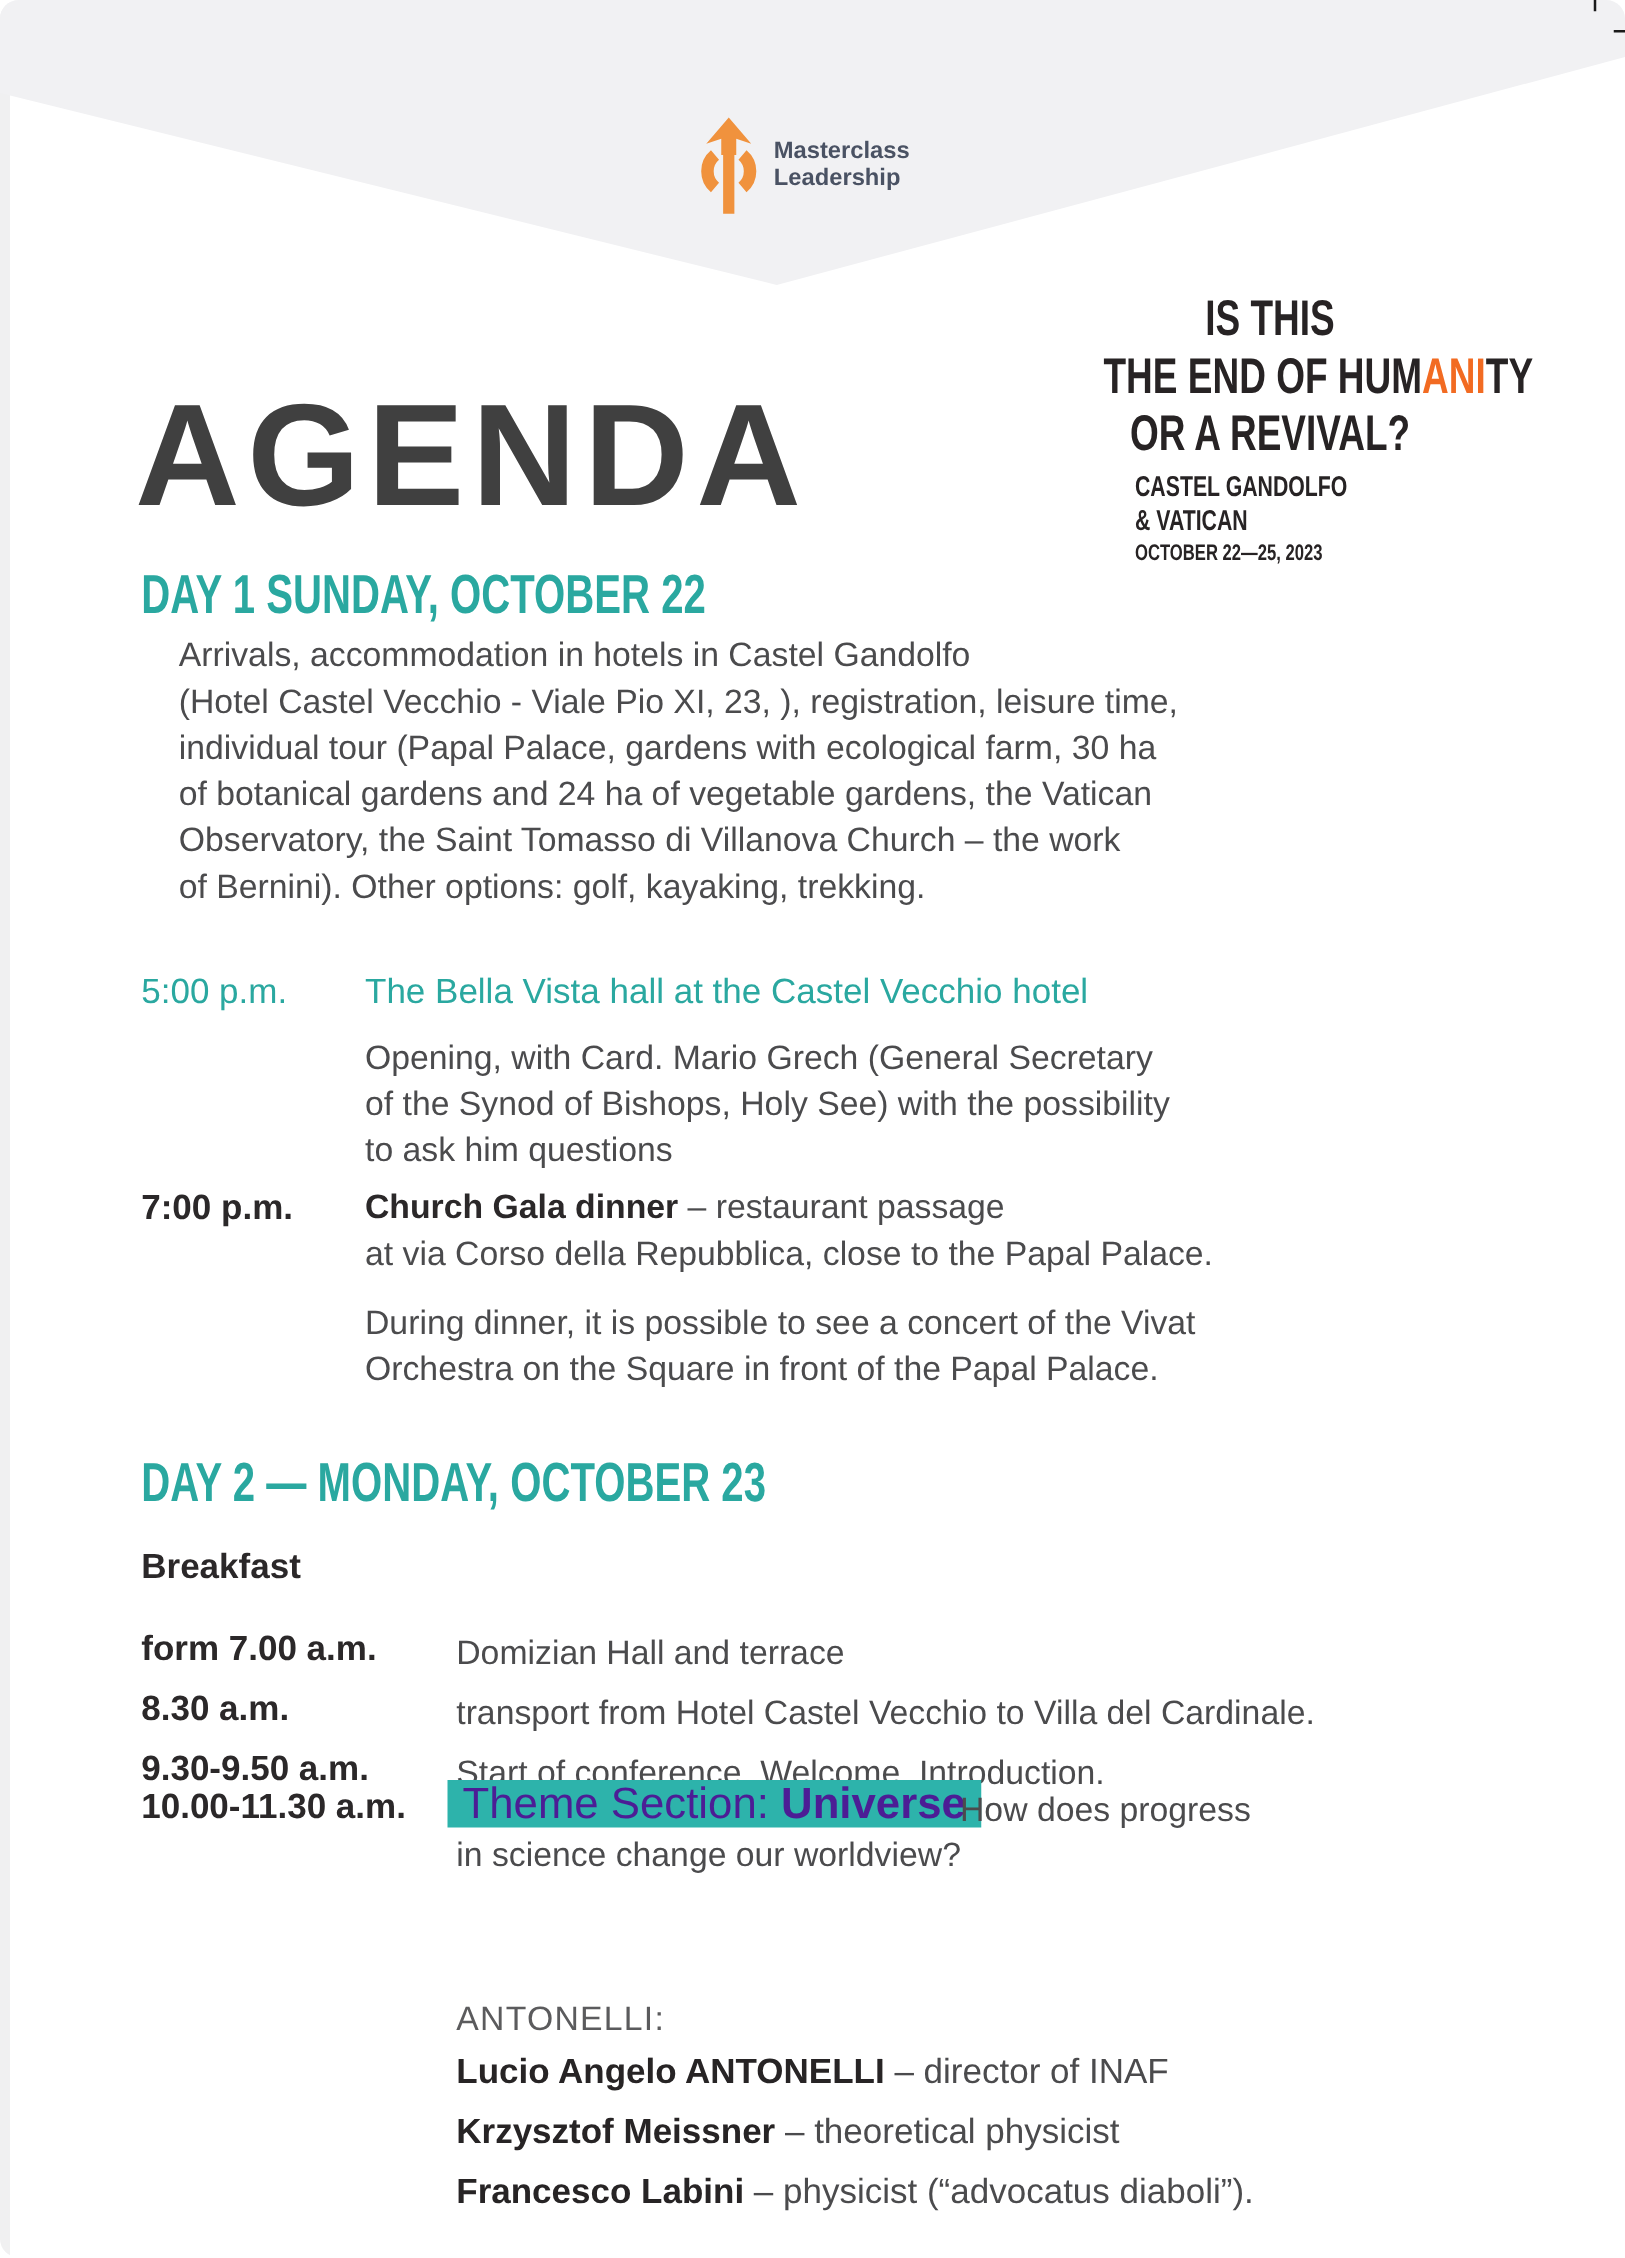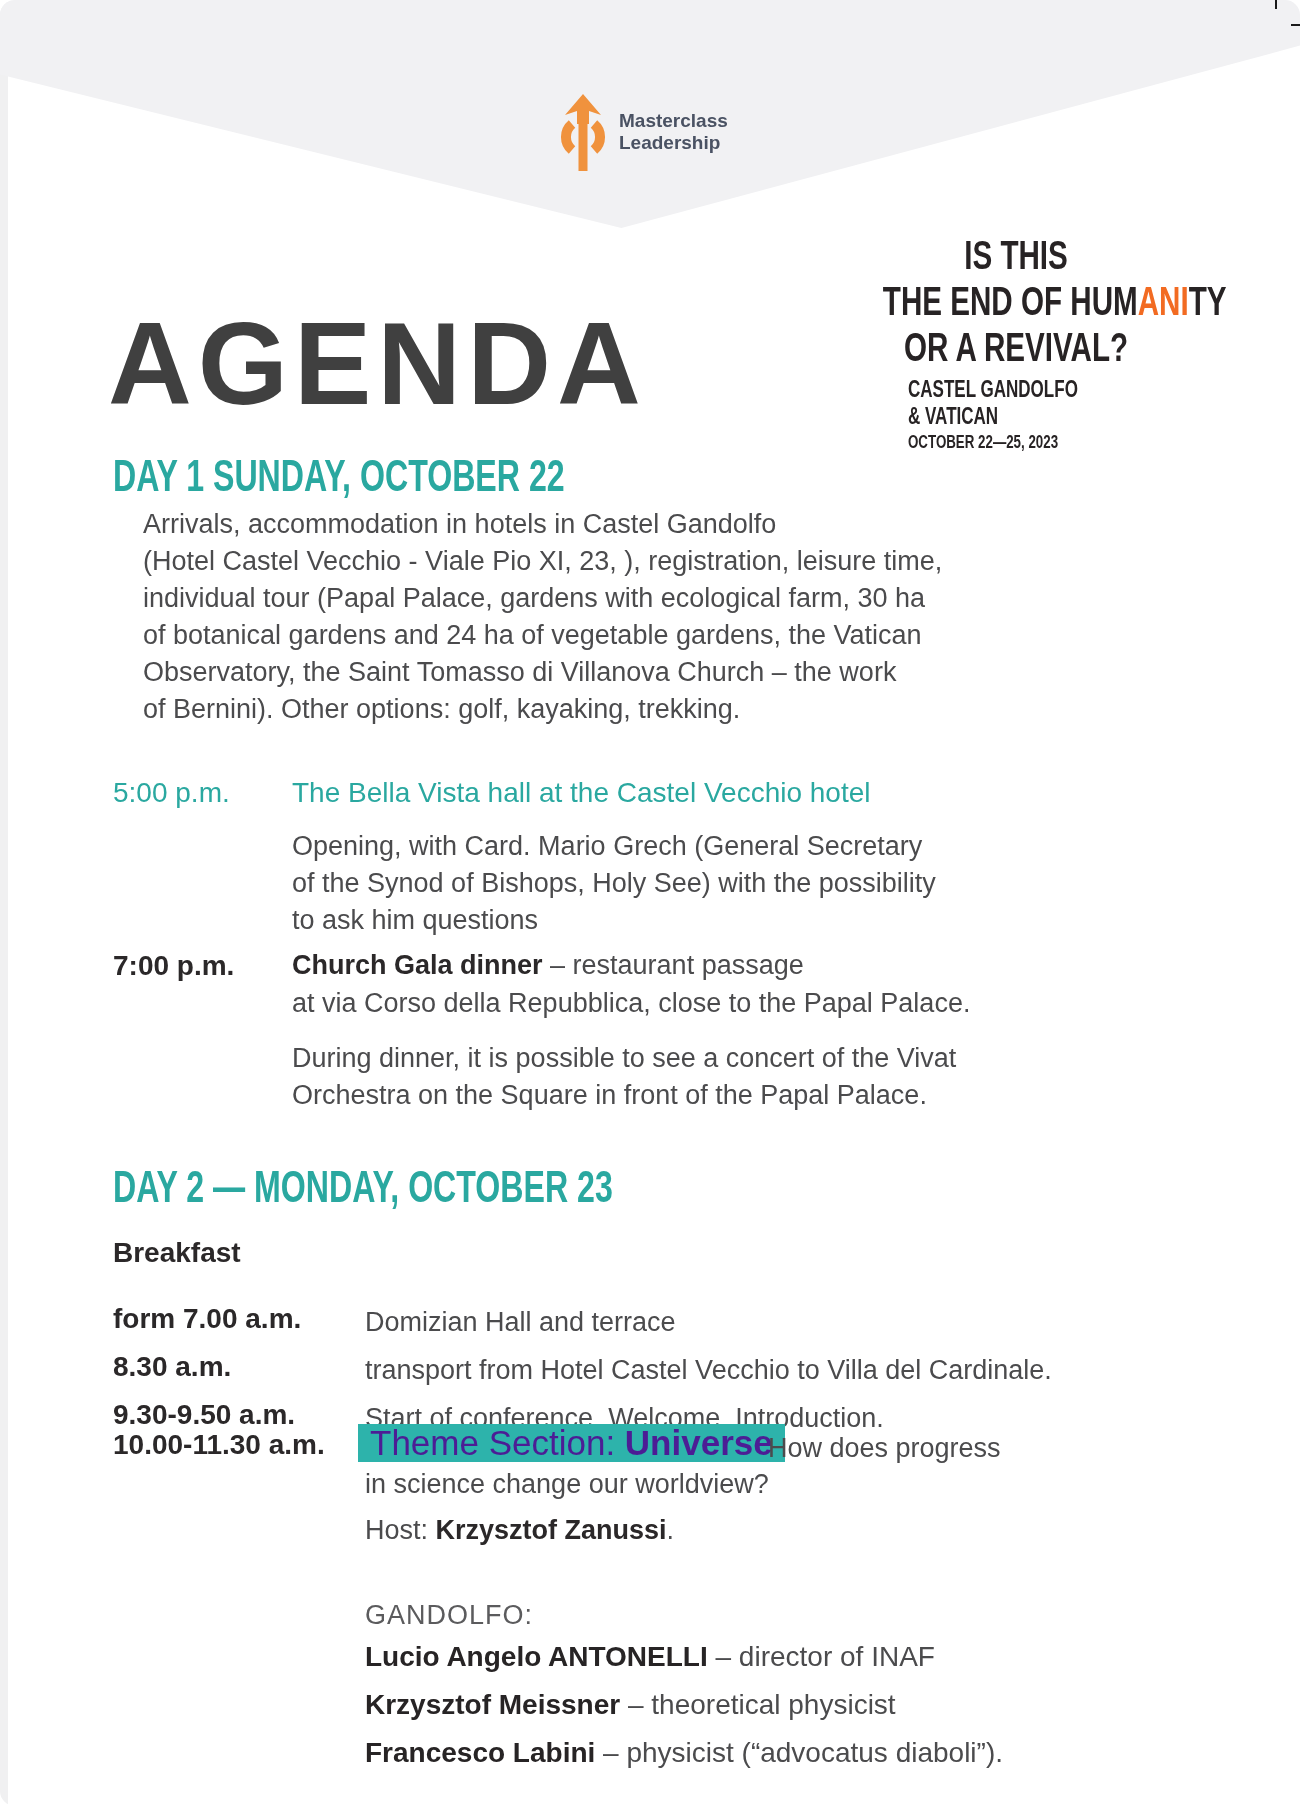--- a/index.html
+++ b/index.html
@@ -120,21 +120,20 @@
   <div class="abs dark-bold" style="left:113px;top:1350px;">8.30 a.m.</div>
   <div class="abs mix-line" style="left:365px;top:1352px;">transport from Hotel Castel Vecchio to Villa del Cardinale.</div>
 
   <div class="abs dark-bold" style="left:113px;top:1398px;">9.30-9.50 a.m.</div>
   <div class="abs mix-line" style="left:365px;top:1400px;">Start of conference. Welcome. Introduction.</div>
 
   <div class="abs dark-bold" style="left:113px;top:1428px;">10.00-11.30 a.m.</div>
   <div id="theme-box" class="abs"><span>Theme Section: </span><b>Universe</b></div>
   <div class="abs mix-line" style="left:768px;top:1430px;">How does progress</div>
   <div class="abs mix-line" style="left:365px;top:1466px;">in science change our worldview?</div>
-  <div class="abs mix-line" style="left:365px;top:1512px;"><span>Host: </span><b>Krzysztof Zanussi</b><span>.</span></div>
 
-  <div id="speakers-label" class="abs">GANDOLFO:</div>
+  <div id="speakers-label" class="abs">ANTONELLI:</div>
 
   <div class="abs speaker" style="left:365px;top:1640px;"><b>Lucio Angelo ANTONELLI</b><span> – director of INAF</span></div>
   <div class="abs speaker" style="left:365px;top:1688px;"><b>Krzysztof Meissner</b><span> – theoretical physicist</span></div>
   <div class="abs speaker" style="left:365px;top:1736px;"><b>Francesco Labini</b><span> – physicist (“advocatus diaboli”).</span></div>
 
 </div>
 
 </body></html>

